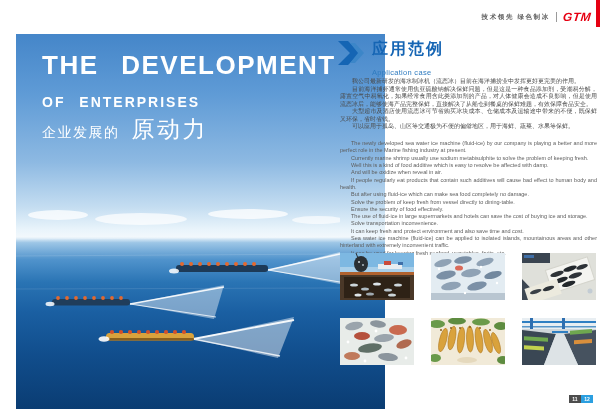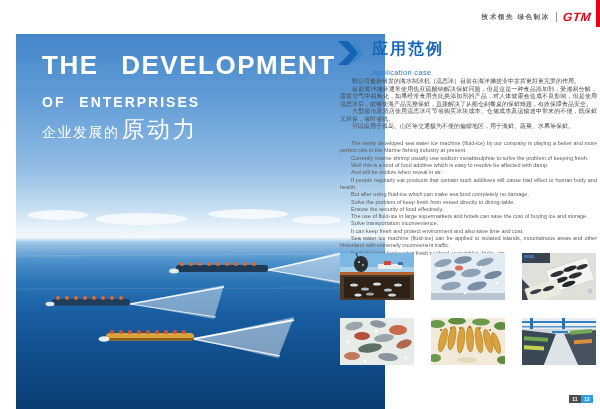--- a/index.html
+++ b/index.html
@@ -22,21 +22,21 @@
       #4586c9 0%, #5f9bd6 16%, #8db9e2 34%, #c4ddf1 46%, #e9f4fb 52%, #f2f8fc 54%,
       #9dc6e6 55.5%, #5093cc 60%, #2a74b4 66%, #1a5fa2 74%, #114e8d 85%, #0a3c72 100%);
     padding-left:45px;
   }
   .hero-art{position:absolute;left:0;top:0;width:324px;height:354px;}
   .hero-title{position:absolute;left:26px;top:18px;color:#ffffff;z-index:2;}
   .hero-t1{font-size:26px;font-weight:bold;letter-spacing:1.5px;word-spacing:14px;line-height:1.05;}
   .hero-t2{font-size:14px;font-weight:bold;letter-spacing:2px;word-spacing:8px;margin-top:15px;}
   .hero-t3{margin-top:4px;display:flex;align-items:baseline;}
   .hero-t3-prefix{font-size:14px;letter-spacing:1.5px;}
-  .hero-t3-em{font-size:23px;font-weight:300;letter-spacing:2.5px;margin-left:2px;}
+  .hero-t3-em{font-size:23px;font-weight:300;letter-spacing:2.5px;margin-left:12px;}
 
   
   .section-head{position:absolute;left:338px;top:40px;display:flex;align-items:flex-start;gap:8px;}
   .chevron-icon{width:26px;height:24px;flex:none;margin-top:1px;}
   .sec-title-cn{font-size:16px;font-weight:bold;color:#1565b4;letter-spacing:2px;line-height:1.1;}
   .sec-title-en{font-size:7.5px;font-weight:normal;color:#2f7bbf;margin-top:10px;letter-spacing:.3px;}
 
   .cn-body{position:absolute;left:340px;top:78px;width:257px;}
   .cn-body p{margin:0;font-size:6px;line-height:1.25;color:#4a4a4a;text-indent:2em;text-align:justify;}
 

